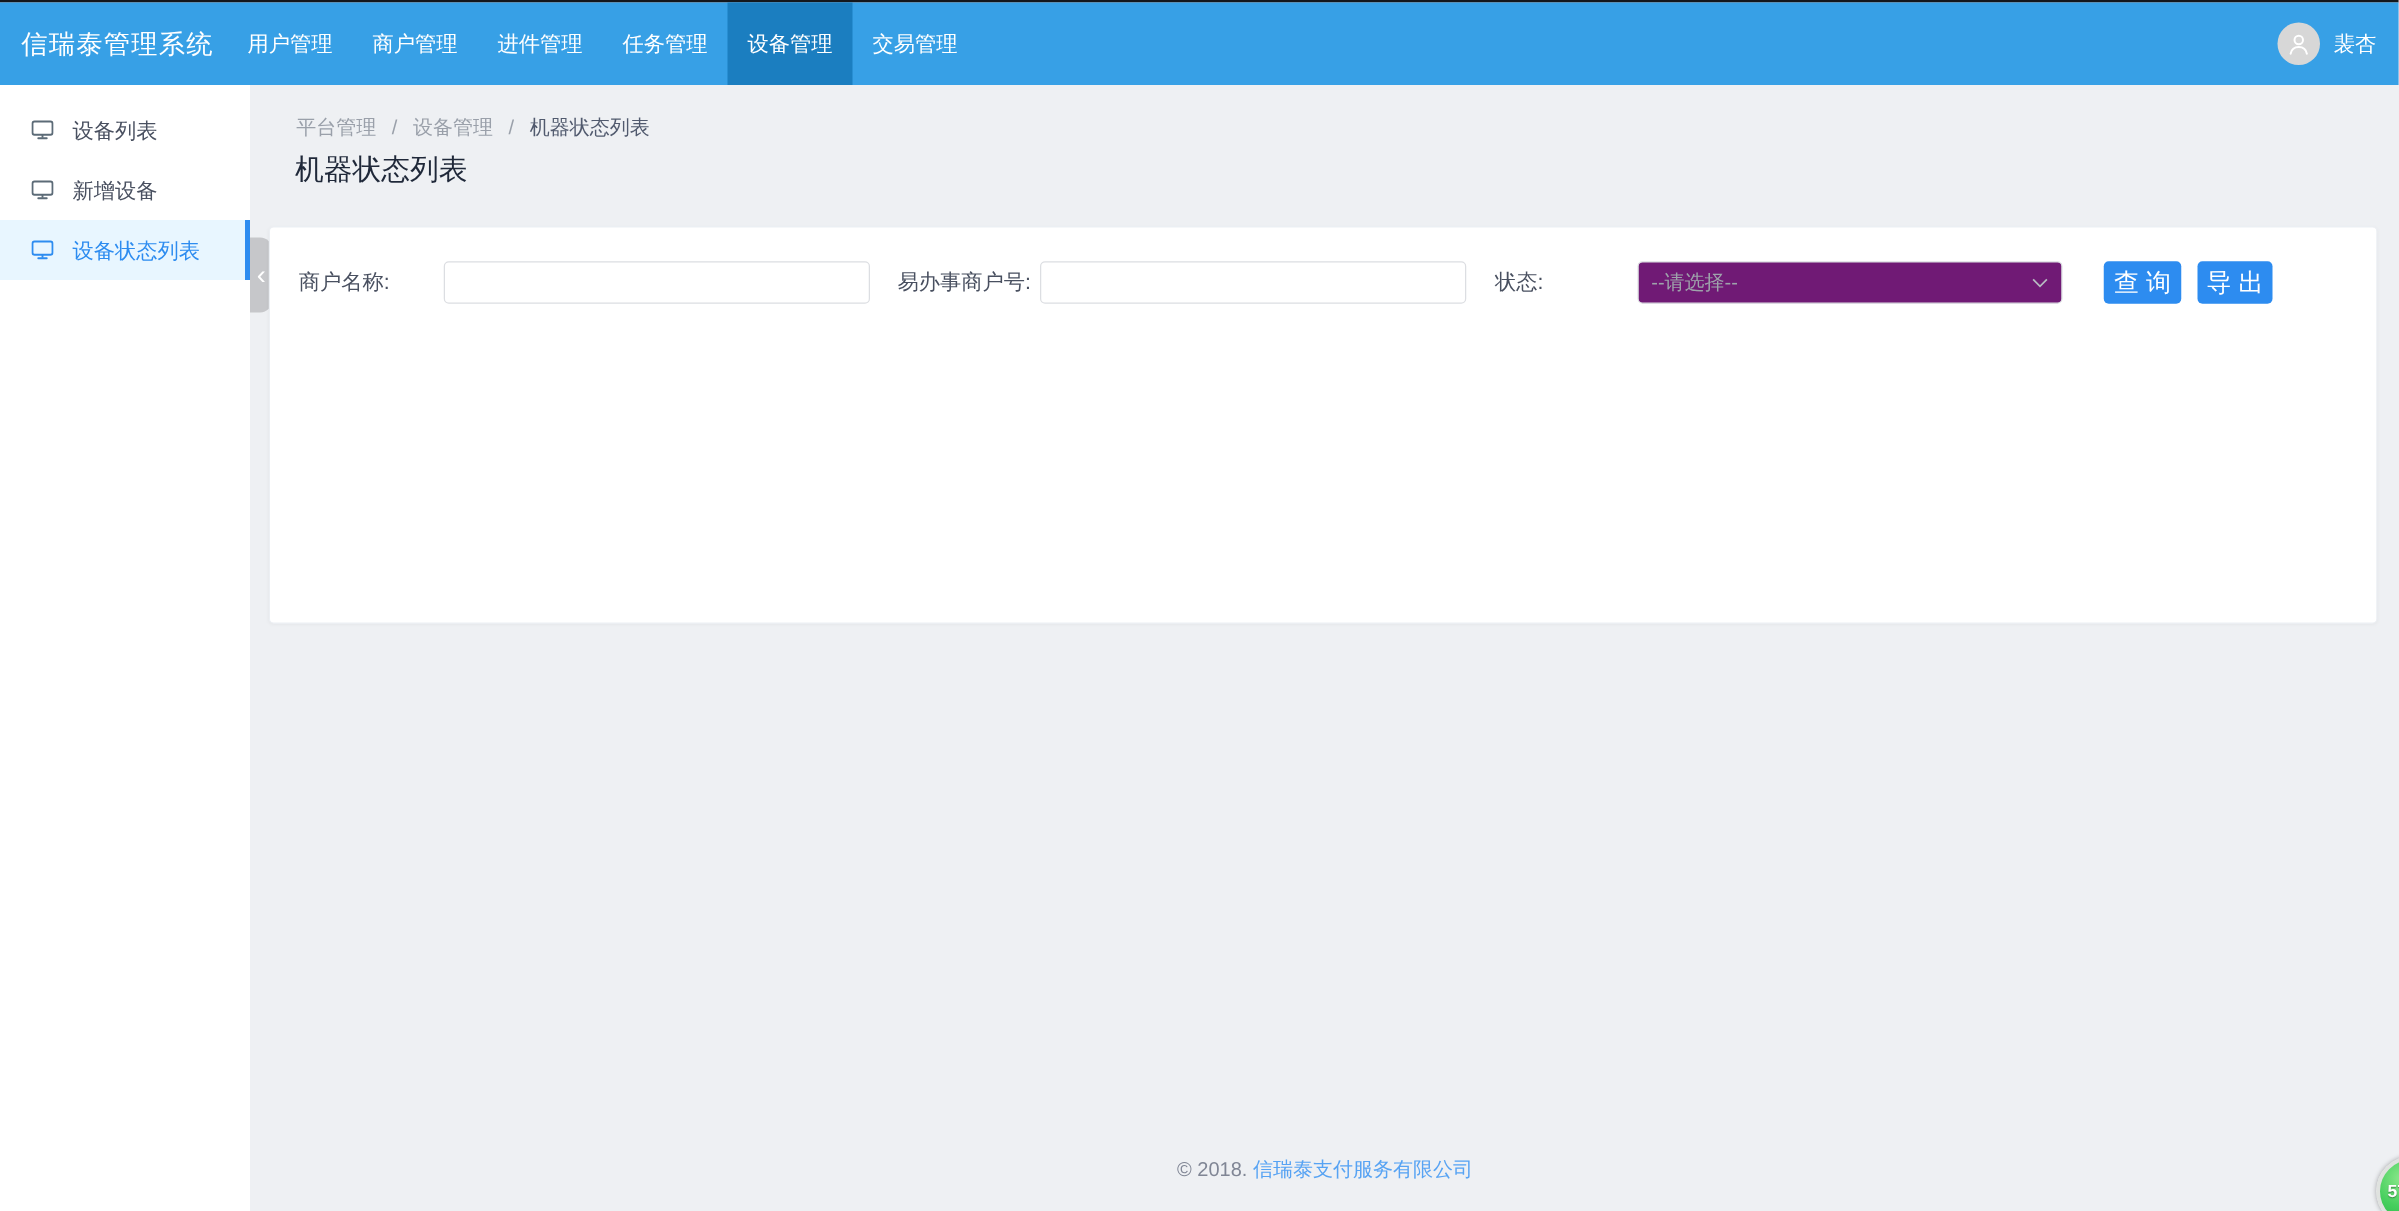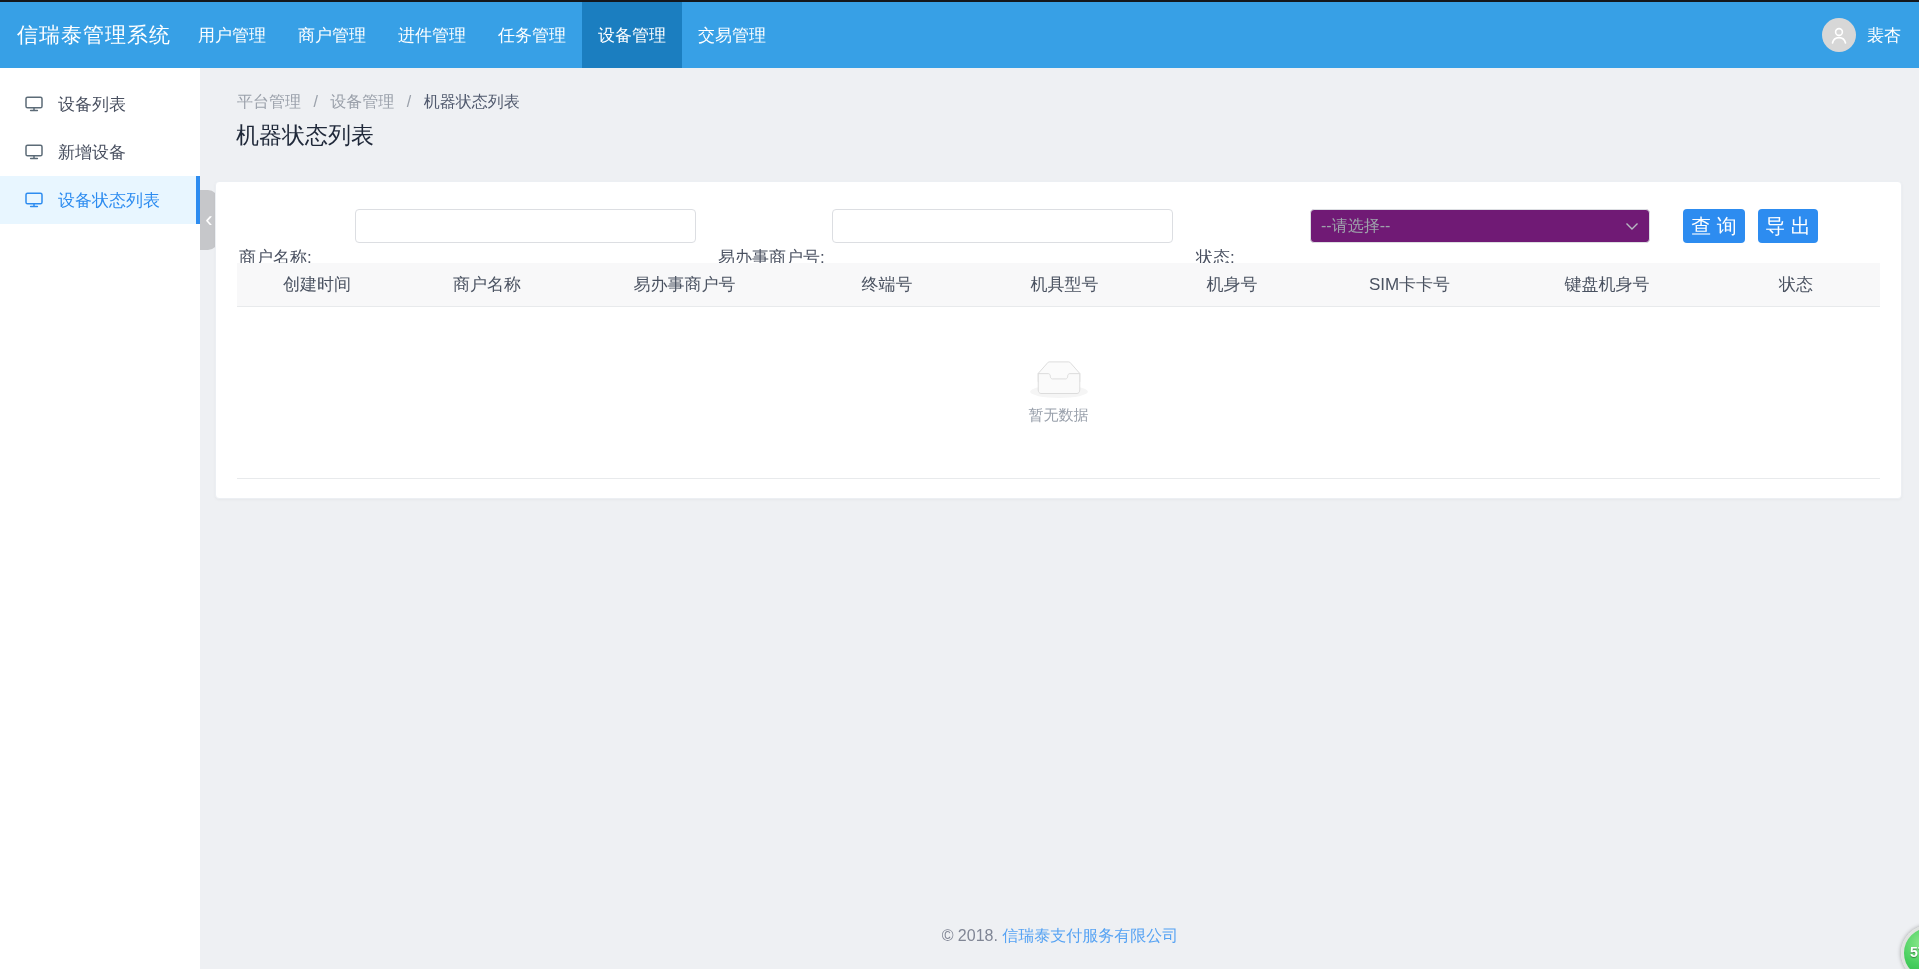--- a/index.html
+++ b/index.html
@@ -42,21 +42,21 @@
   .breadcrumb .crumb.current { color:#515a6e; cursor:default; }
 
   .page-title { position:absolute; top:52px; left:36px; font-size:23px; font-weight:400; color:#1f2839; }
 
   
   .card { position:absolute; top:113px; left:15px; right:17px; height:318px;
           background:#fff; border:1px solid #eceff3; border-radius:4px;
           box-shadow:0 1px 3px rgba(0,0,0,.04); }
 
   .filter-row { position:absolute; top:27px; left:21px; right:21px; height:34px; font-size:17px; }
-  .f-label { position:absolute; top:0; line-height:34px; color:#495060; white-space:nowrap;margin-top:32px; }
+  .f-label { position:absolute; top:0; line-height:34px; color:#495060; white-space:nowrap; }
   .lbl-merchant { left:2px; }
   .lbl-ybs { left:481px; }
   .lbl-status { left:959px; }
   .f-input { position:absolute; top:0; height:34px; width:341px; border:1px solid #dcdee2;
              border-radius:4px; padding:0 10px; font-size:16px; color:#495060; outline:none;
              font-family:inherit; background:#fff; }
   .inp-merchant { left:118px; }
   .inp-ybs { left:595px; }
   .f-select { position:absolute; top:0; left:1073px; width:340px; height:34px;
               border:1px solid #dcdee2; border-radius:4px; background:#701a75;
@@ -192,44 +192,21 @@
           <span class="chev">
             <svg width="14" height="9" viewBox="0 0 14 9">
                 <path d="M1.5 1.5 7 7l5.5-5.5" fill="none" stroke="currentColor" stroke-width="1.4"></path>
               </svg>
           </span>
         </div>
         <button class="btn btn-search">查 询</button>
         <button class="btn btn-export">导 出</button>
       </div>
 
-      <div class="table-head">
-        <div class="th">创建时间</div>
-        <div class="th">商户名称</div>
-        <div class="th">易办事商户号</div>
-        <div class="th">终端号</div>
-        <div class="th">机具型号</div>
-        <div class="th">机身号</div>
-        <div class="th">SIM卡卡号</div>
-        <div class="th">键盘机身号</div>
-        <div class="th">状态</div>
-      </div>
-
-      <div class="empty-wrap">
-        <svg width="58" height="37" viewBox="0 0 64 41">
-          <g transform="translate(0 1)" fill="none" fill-rule="evenodd">
-            <ellipse fill="#f5f5f5" cx="32" cy="33" rx="32" ry="7"></ellipse>
-            <g fill-rule="nonzero" stroke="#d9d9d9">
-              <path d="M55 12.76L44.854 1.258C44.367.474 43.656 0 42.907 0H21.093c-.749 0-1.46.474-1.947 1.257L9 12.761V22h46v-9.24z" fill="#fbfbfb"></path>
-              <path d="M41.613 15.931c0-1.605.994-2.93 2.227-2.931H55v18.137C55 33.26 53.68 35 52.05 35h-40.1C10.32 35 9 33.259 9 31.137V13h11.16c1.233 0 2.227 1.323 2.227 2.928v.022c0 1.605 1.005 2.901 2.237 2.901h14.752c1.232 0 2.237-1.308 2.237-2.913v-.007z" fill="#fafafa"></path>
-            </g>
-          </g>
-        </svg>
-        <div class="empty-text">暂无数据</div>
-      </div>
+
     </div>
 
     <div class="footer">
       <span>© 2018.</span>
       <a>信瑞泰支付服务有限公司</a>
     </div>
   </div>
 </div>
 
 <div class="overlay-badge">

